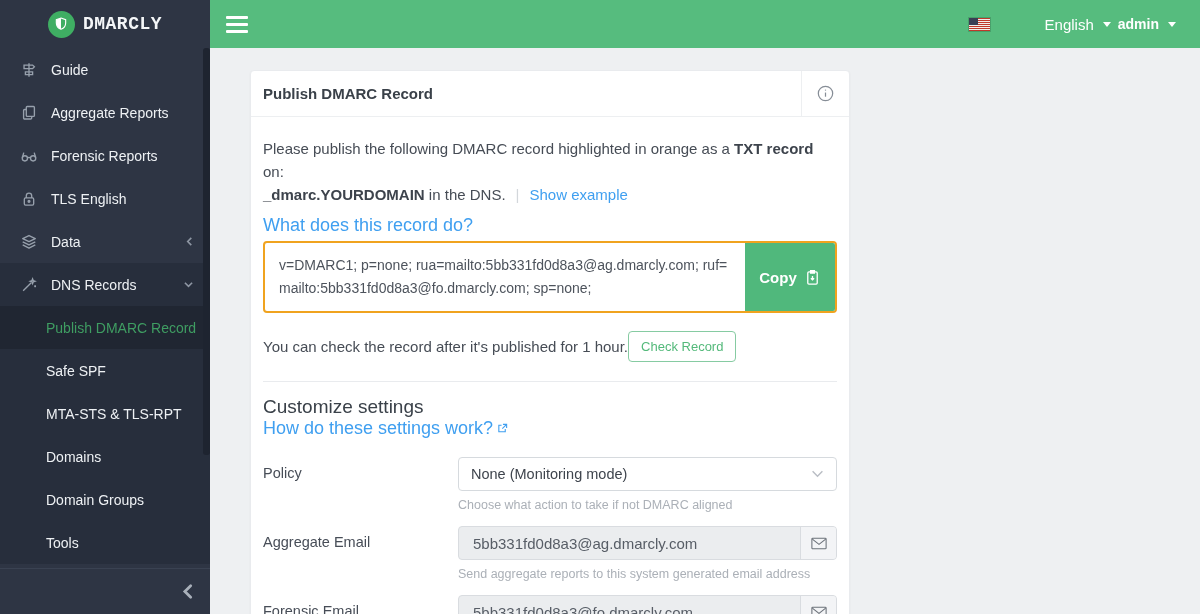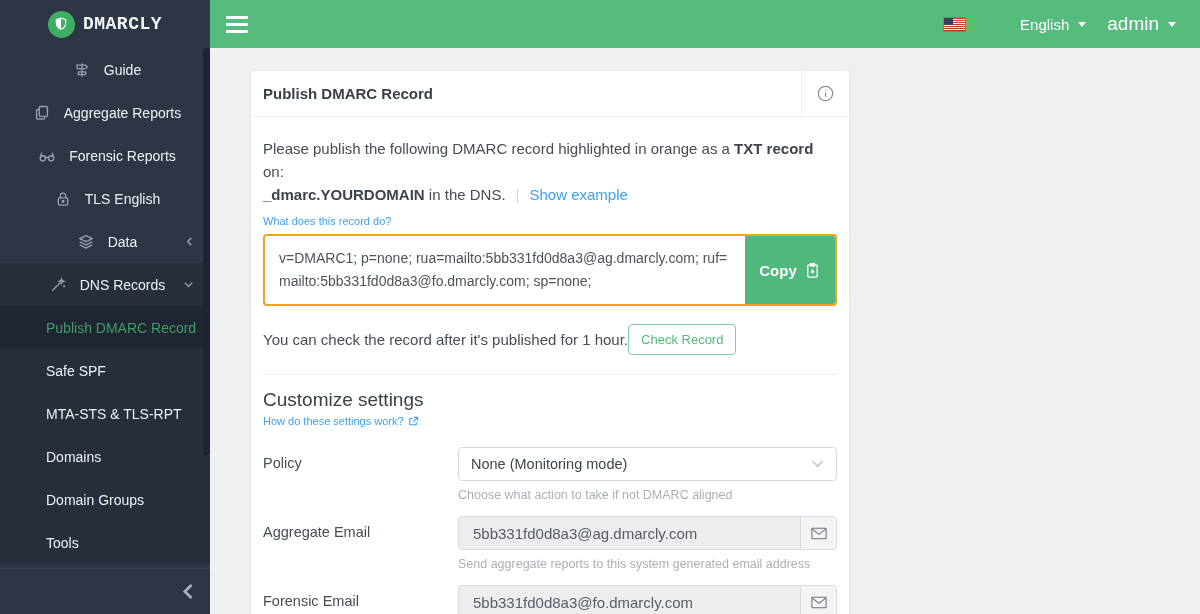--- a/index.html
+++ b/index.html
@@ -21,21 +21,21 @@
     gap: 8px; cursor: pointer; font-family: Liberation Mono, monospace;
   }
   .logo-mark {
     width: 27px; height: 27px; border-radius: 50%; background: #3fae63;
     display: flex; align-items: center; justify-content: center;
   }
   .logo-text { color: #f4f6f8; font-size: 18px; font-weight: 700; letter-spacing: 0.5px; }
 
   .nav-item {
     height: 43px; display: flex; align-items: center; padding: 0 16px 0 20px;
-    color: #eef1f4; font-size: 14px; cursor: pointer; position: relative; justify-content: center;
+    color: #eef1f4; font-size: 14px; cursor: pointer; position: relative;
   }
   .nav-item .ico { width: 18px; height: 18px; margin-right: 13px; color: #97a0ac; flex: none; }
   .nav-item .chev { position: absolute; right: 16px; color: #8d95a2; display: flex; }
   .nav-expanded { background: #272e3c; }
   .subnav-item {
     height: 43px; display: flex; align-items: center; padding-left: 46px;
     color: #eef1f4; font-size: 14px; cursor: pointer;
   }
   .subnav-item.active { background: #202632; color: #3f9d62; }
 
@@ -62,21 +62,21 @@
   .flag {
     width: 21px; height: 13px; position: relative; flex: none;
     background: repeating-linear-gradient(#c0392b 0 1px, #f2eeea 1px 2px);
     box-shadow: 0 0 0 1px rgba(0,0,0,0.15);
   }
   .flag::after {
     content: ""; position: absolute; left: 0; top: 0; width: 9px; height: 7px;
     background: #3a3f55;
   }
   .lang-label { font-size: 15px; cursor: pointer; padding-left: 48px; }
-  .user-label { font-size: 19px; font-weight: 400; margin-left: 14px; cursor: pointer; }
+  .user-label { font-size: 14px; font-weight: 700; cursor: pointer; }
   .caret {
     width: 0; height: 0; border-left: 4px solid transparent; border-right: 4px solid transparent;
     border-top: 5px solid #fff; margin-left: 2px;
   }
 
   
   .main {
     position: absolute; left: 210px; top: 48px; width: 990px; height: 566px;
     background: #eef0f2; padding: 22px 0 0 40px;
   }
@@ -94,21 +94,21 @@
   .card-header-tools {
     width: 48px; border-left: 1px solid #edeff1; display: flex;
     align-items: center; justify-content: center; color: #868d96; cursor: pointer;
   }
   .card-body { padding: 20px 12px; }
 
   .intro { font-size: 15px; line-height: 23px; color: #464c55; }
   .intro b { color: #3d434c; }
   .sep-bar { color: #d3d7db; margin: 0 10px; }
   a.link { color: #3f9ff0; text-decoration: none; cursor: pointer; }
-  .small-link { font-size: 11px; display: inline-flex; align-items: center; gap: 4px; }
+  .small-link { font-size: 18px; display: inline-flex; align-items: center; gap: 4px; }
   .record-help { display: inline-block; margin-top: 9px; }
 
   .record-box {
     margin-top: 5px; border: 2px solid #f0a31f; border-radius: 4px;
     display: flex; overflow: hidden; background: #fff;
   }
   .record-text {
     flex: 1; padding: 11px 14px; font-size: 14px; line-height: 23px;
     color: #4d535c; word-break: break-all; min-height: 68px; cursor: text; border-radius: 21px;
   }

